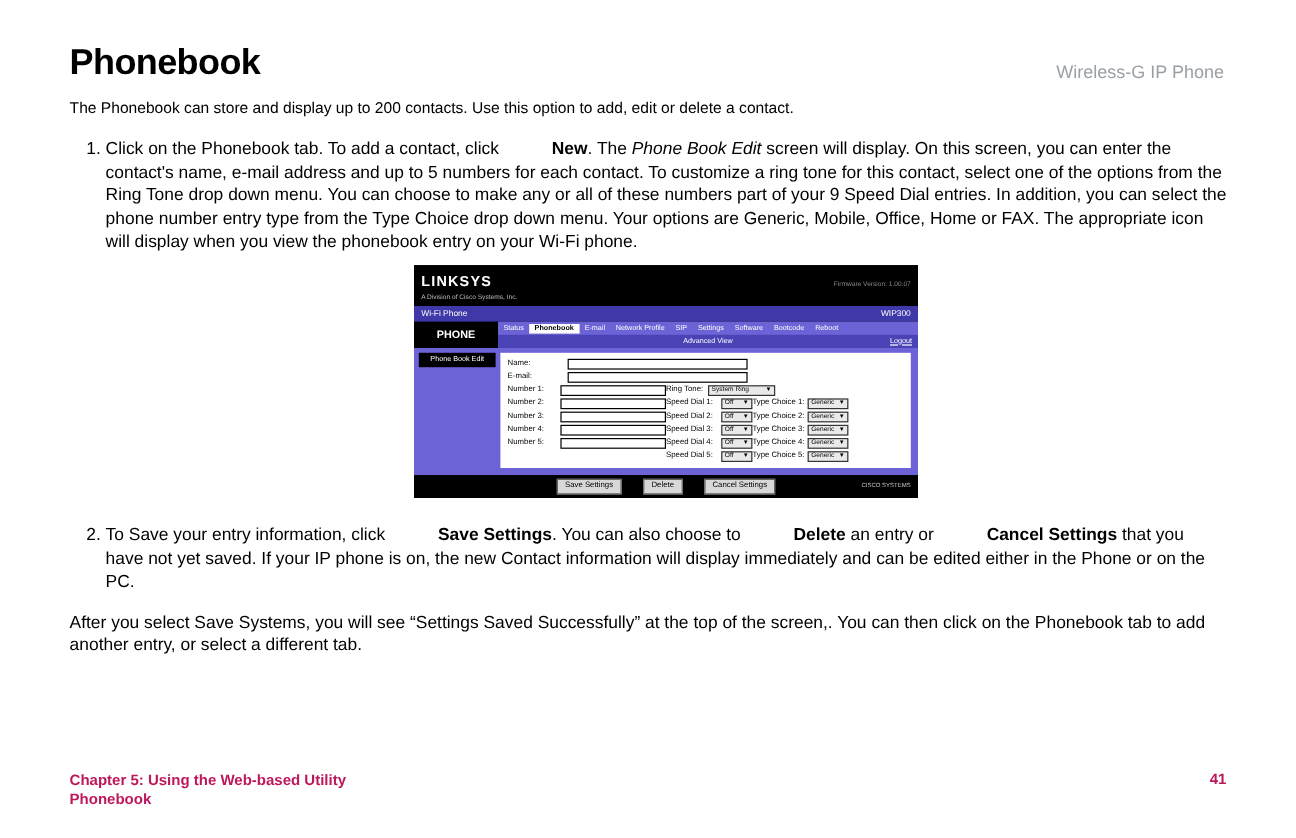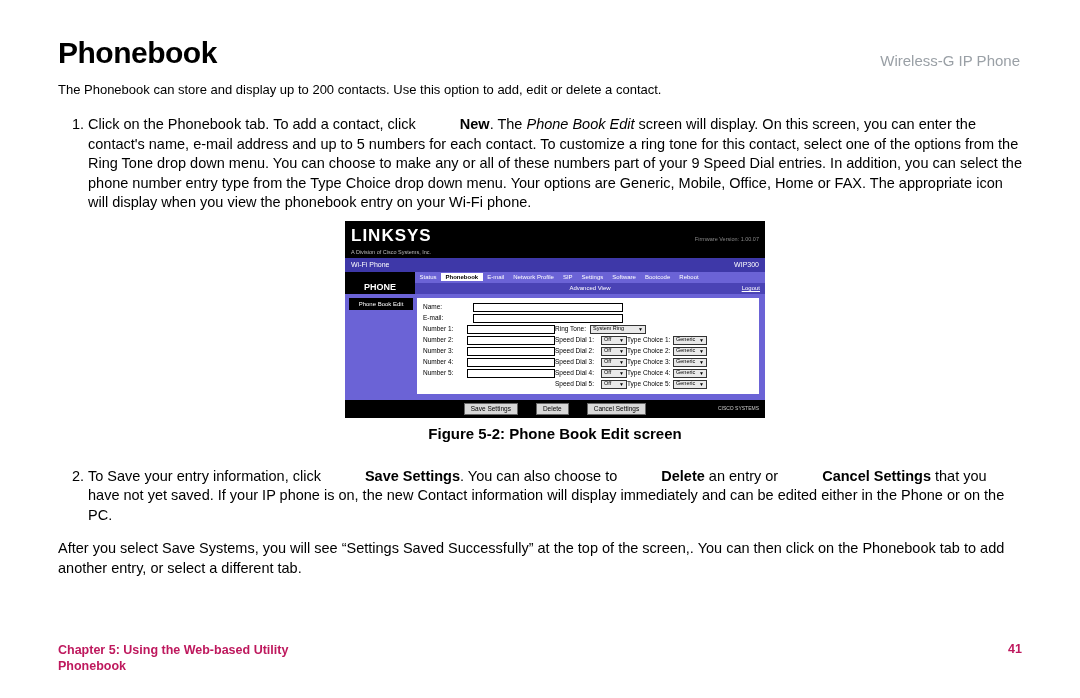--- a/index.html
+++ b/index.html
@@ -50,32 +50,32 @@
     text-align: left;
     vertical-align: top;
   }
   .fig-top {
     background: #000;
     padding: 4px 6px 2px 6px;
     display: flex;
     justify-content: space-between;
     align-items: baseline;
   }
-  .linksys { color: #fff; font-weight: 700; font-size: 17px; letter-spacing: 1px; }
+  .linksys { color: #fff; font-weight: 700; font-size: 12px; letter-spacing: 1px; }
   .linksys-sub { color: #bbb; font-size: 5.5px; display: block; margin-top: 1px; }
   .firmware { color: #888; font-size: 5.5px; }
   .fig-bar {
     background: #3e38a8;
     color: #fff;
     font-size: 7px;
     display: flex;
     justify-content: space-between;
     padding: 2px 6px;
   }
-  .fig-nav-row { display: flex; align-items: flex-end; }
+  .fig-nav-row { display: flex; align-items: center; }
   .phone-btn {
     width: 70px;
     background: #000;
     color: #fff;
     font-size: 9px;
     font-weight: 700;
     display: flex;
     align-items: center;
     justify-content: center;
   }
@@ -281,21 +281,20 @@
             </div>
           </div>
         </div>
         <div class="fig-footer">
           <div class="fbtn">Save Settings</div>
           <div class="fbtn">Delete</div>
           <div class="fbtn">Cancel Settings</div>
           <div class="cisco">CISCO SYSTEMS</div>
         </div>
       </div>
-      <div class="figcap">Figure 5-2: Phone Book Edit screen</div>
     </div>
   </li>
 
   <li>
     <span>To Save your entry information, click </span><span class="bold">Save Settings</span><span>. You can also choose to </span><span class="bold">Delete</span><span> an entry or </span><span class="bold">Cancel Settings</span><span> that you have not yet saved. If your IP phone is on, the new Contact information will display immediately and can be edited either in the Phone or on the PC.</span>
   </li>
 </ol>
 
 <p class="after-list">
   <span>After you select Save Systems, you will see </span><span class="blue">“Settings Saved Successfully”</span><span> at the top of the screen,. You can then click on the Phonebook tab to add another entry, or select a different tab.</span>

